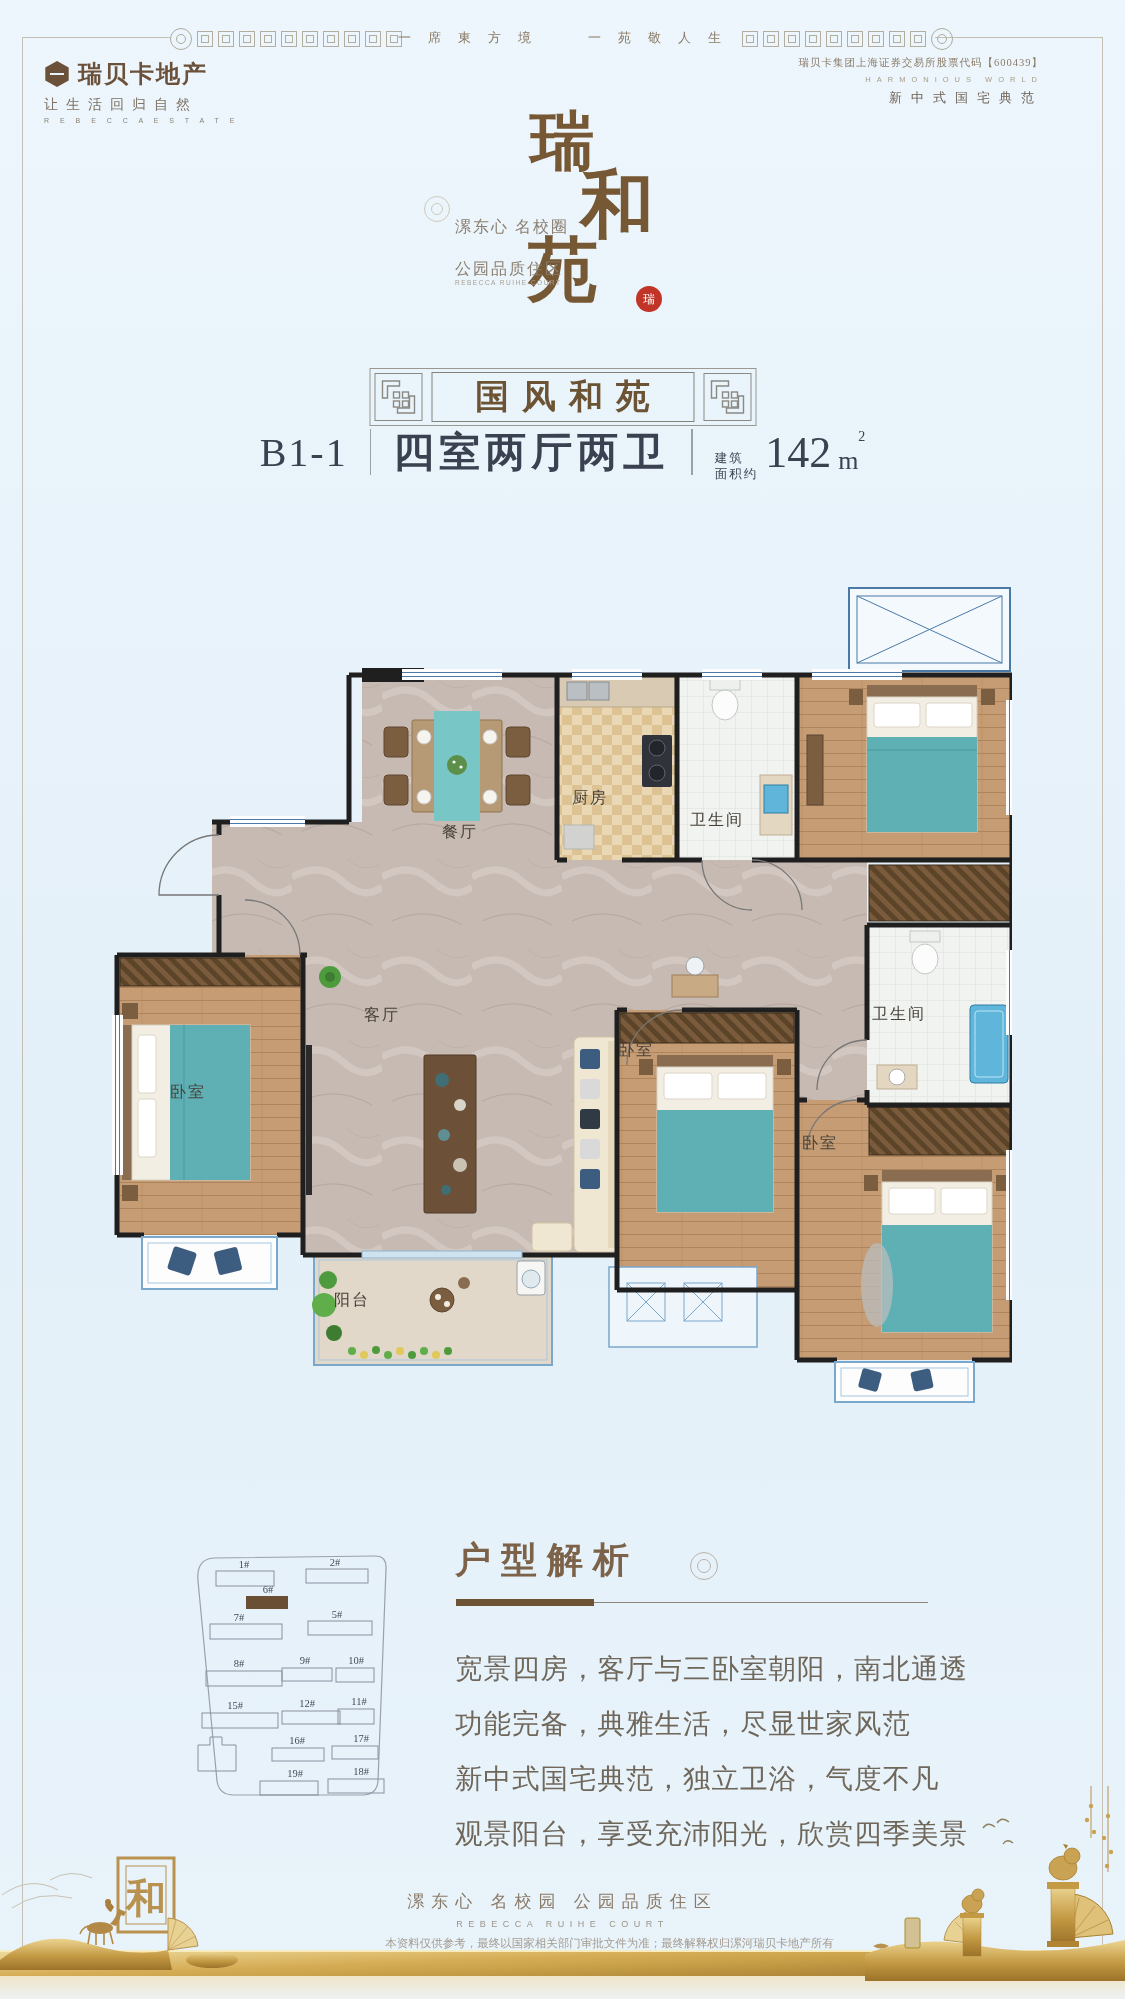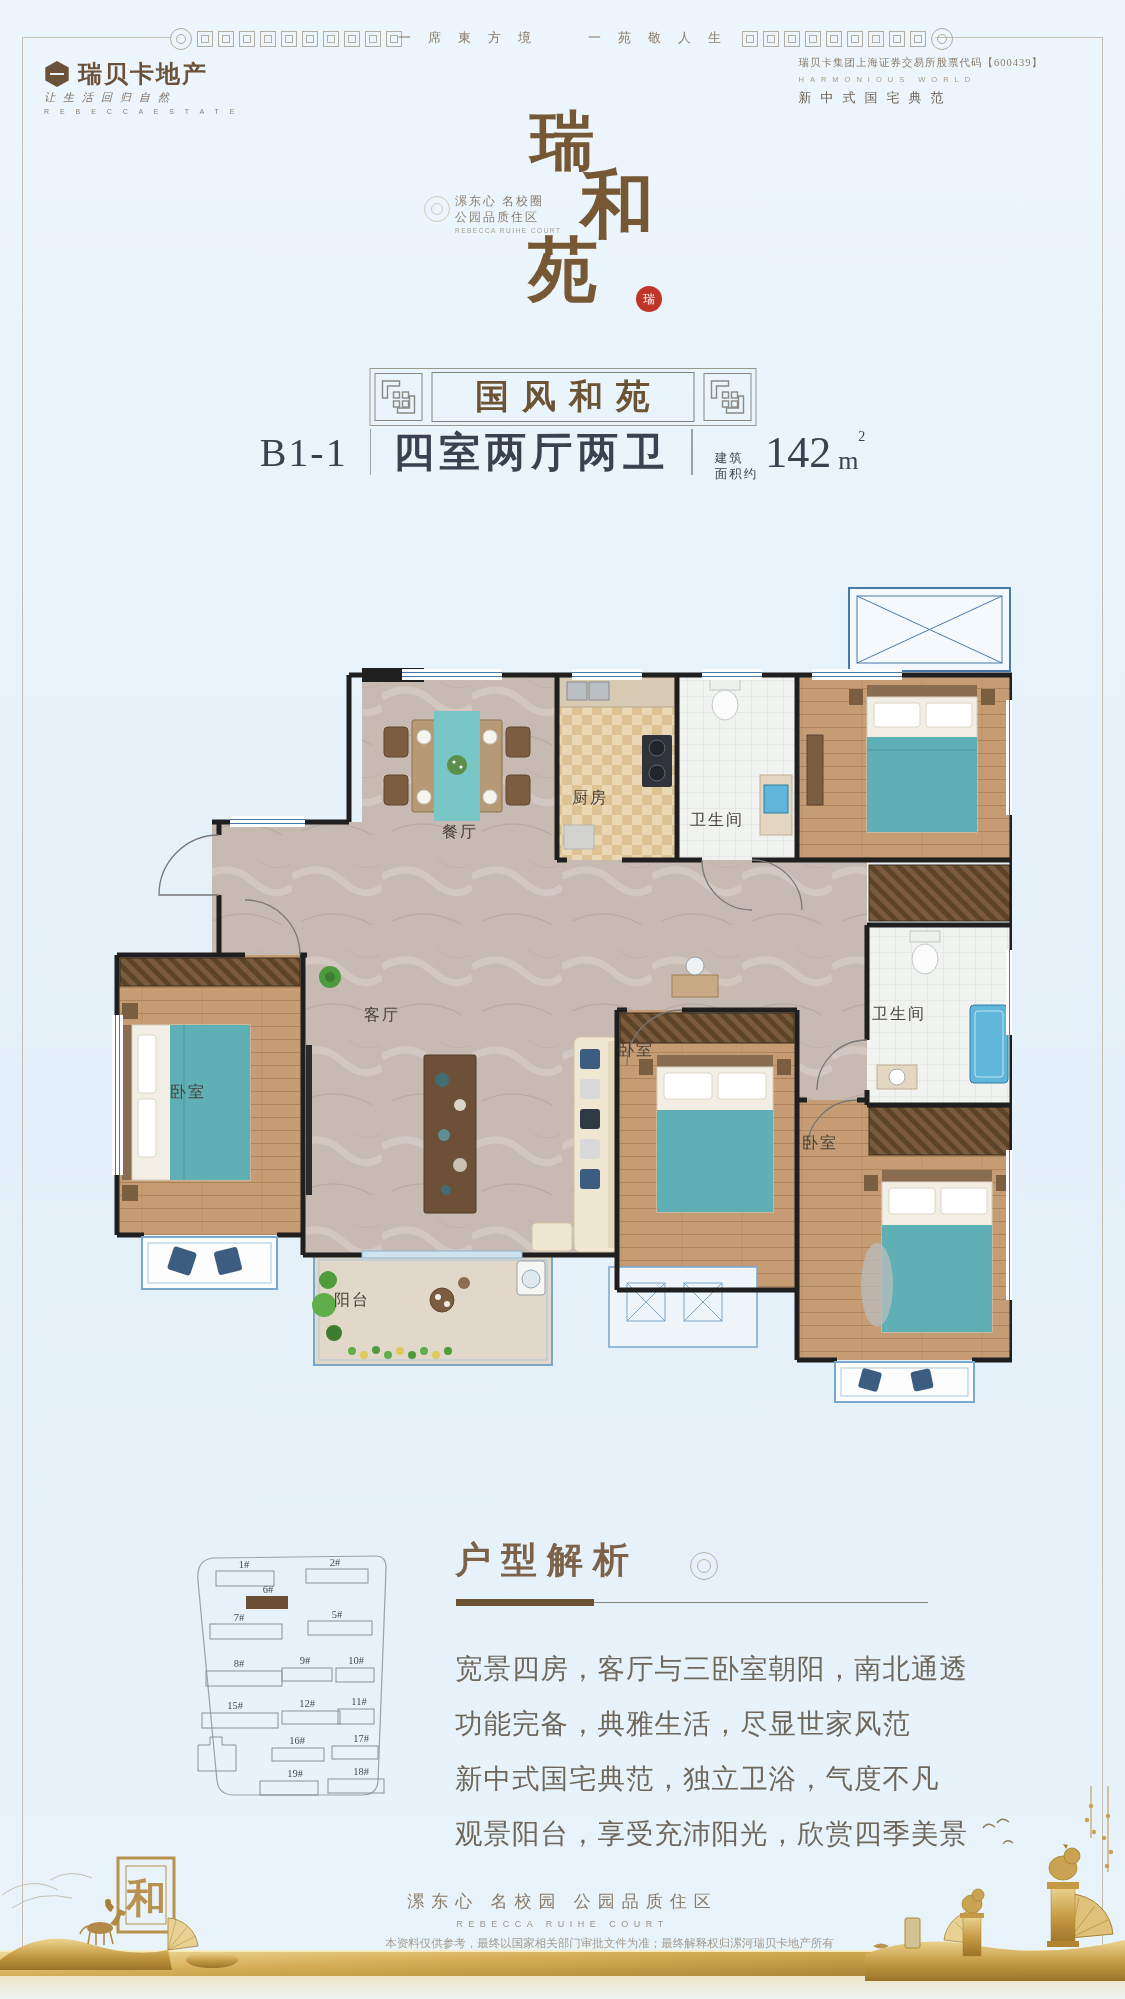--- a/index.html
+++ b/index.html
@@ -18,36 +18,36 @@
   .medal{width:20px;height:20px;border:1px solid #b1ab9e;border-radius:50%;position:relative;flex:0 0 auto}
   .medal::after{content:"";position:absolute;inset:5px;border:1px solid #b1ab9e;border-radius:50%}
   .motto{position:absolute;top:29px;font-size:13px;letter-spacing:17px;color:#8a7a64;white-space:nowrap}
   .motto.l{left:398px}.motto.r{left:588px}
   
   .pub{position:absolute;left:44px;top:58px;}
   .pub-row{display:flex;align-items:center;gap:8px;}
   .hexlogo{width:26px;height:26px;background:#6b5139;clip-path:polygon(50% 0,95% 25%,95% 75%,50% 100%,5% 75%,5% 25%);position:relative}
   .hexlogo::after{content:"";position:absolute;left:6px;right:6px;top:12px;height:2px;background:#e8f3fa}
   .pub-name{font-size:24px;font-weight:bold;color:#6b5139;letter-spacing:2px;font-family:"Liberation Sans","DejaVu Sans",sans-serif;}
-  .pub-tag{font-size:11px;letter-spacing:8px;color:#7d7264;font-style:italic;}
+  .pub-tag{margin-top:6px;font-size:14px;letter-spacing:8px;color:#7d7264;}
   .pub-en{margin-top:3px;font-size:7px;letter-spacing:4.5px;color:#8b8174;font-family:"Liberation Sans","DejaVu Sans",sans-serif;}
   
-  .info{position:absolute;right:82px;top:56px;text-align:left;}
+  .info{position:absolute;right:82px;top:56px;text-align:right;}
   .info-stock{font-size:10.5px;color:#8b7c6a;letter-spacing:1px;}
   .info-en{margin-top:5px;font-size:7.5px;letter-spacing:6px;color:#a79b88;font-family:"Liberation Sans","DejaVu Sans",sans-serif;}
   .info-pos{margin-top:5px;font-size:13px;letter-spacing:9px;color:#6d6154;}
   
   .bchar{position:absolute;color:#775834;font-weight:bold;}
   .bc1{left:530px;top:98px;font-size:64px;}
   .bc2{left:580px;top:156px;font-size:74px;}
   .bc3{left:528px;top:224px;font-size:70px;}
   .seal{position:absolute;left:636px;top:286px;width:26px;height:26px;background:#c13528;border-radius:50%;
     display:flex;align-items:center;justify-content:center;color:#fff;font-size:12px;}
   .bside{position:absolute;left:455px;top:193px;}
-  .bside .l1{font-size:12px;letter-spacing:2px;color:#8b7f70;line-height:16px;}
+  .bside .l1{font-size:16px;letter-spacing:2px;color:#8b7f70;line-height:16px;margin-top:26px;}
   .bside .en{margin-top:2px;font-size:6.5px;letter-spacing:1.5px;color:#a89f90;font-family:"Liberation Sans","DejaVu Sans",sans-serif;}
   .bmedal{position:absolute;left:424px;top:196px;width:24px;height:24px;border:1px solid #cfc9bb;border-radius:50%;}
   .bmedal::after{content:"";position:absolute;inset:6px;border:1px solid #cfc9bb;border-radius:50%;}
   
   .titlewrap{position:absolute;top:368px;left:50%;transform:translateX(-50%);
     border:1px solid #9a988f;padding:3px;display:flex;gap:8px;align-items:stretch;background:transparent;}
   .titlebox{border:1.5px solid #83817c;display:flex;align-items:center;justify-content:center;
     padding:0 30px;font-size:34px;font-weight:bold;color:#6b5334;letter-spacing:13px;text-indent:13px;}
   .latbox{width:50px;height:50px;}
   

